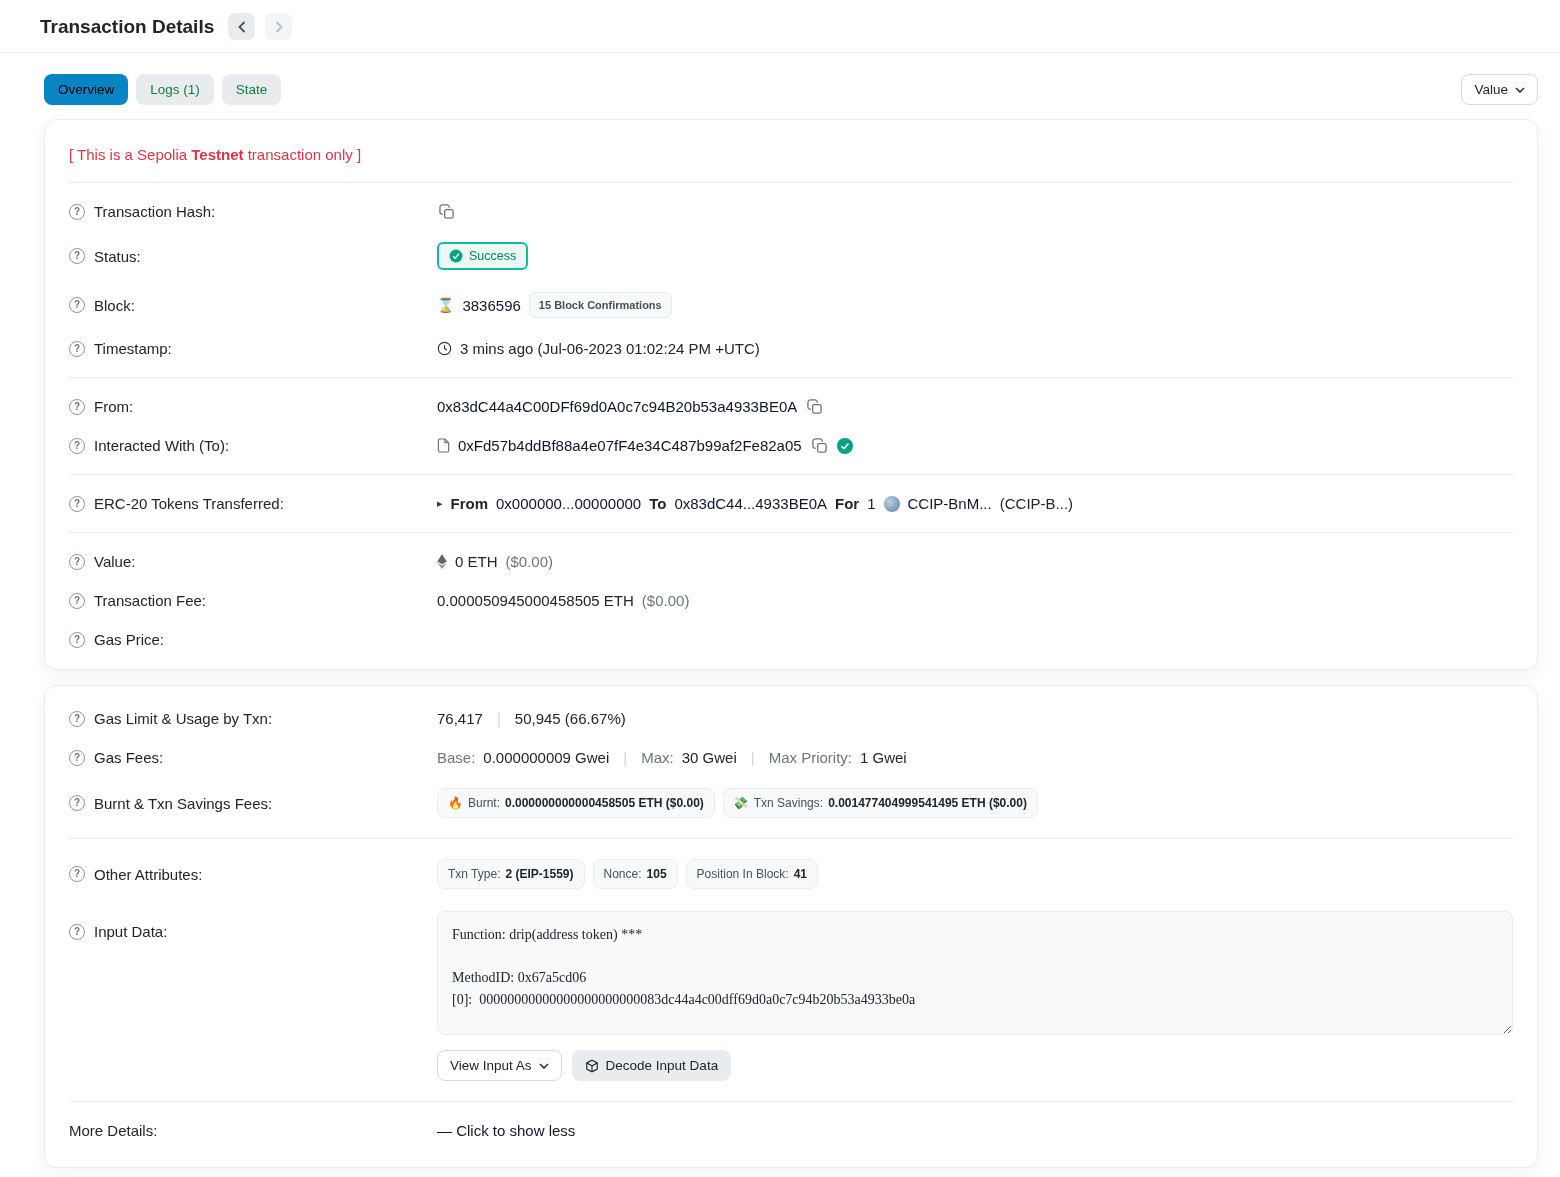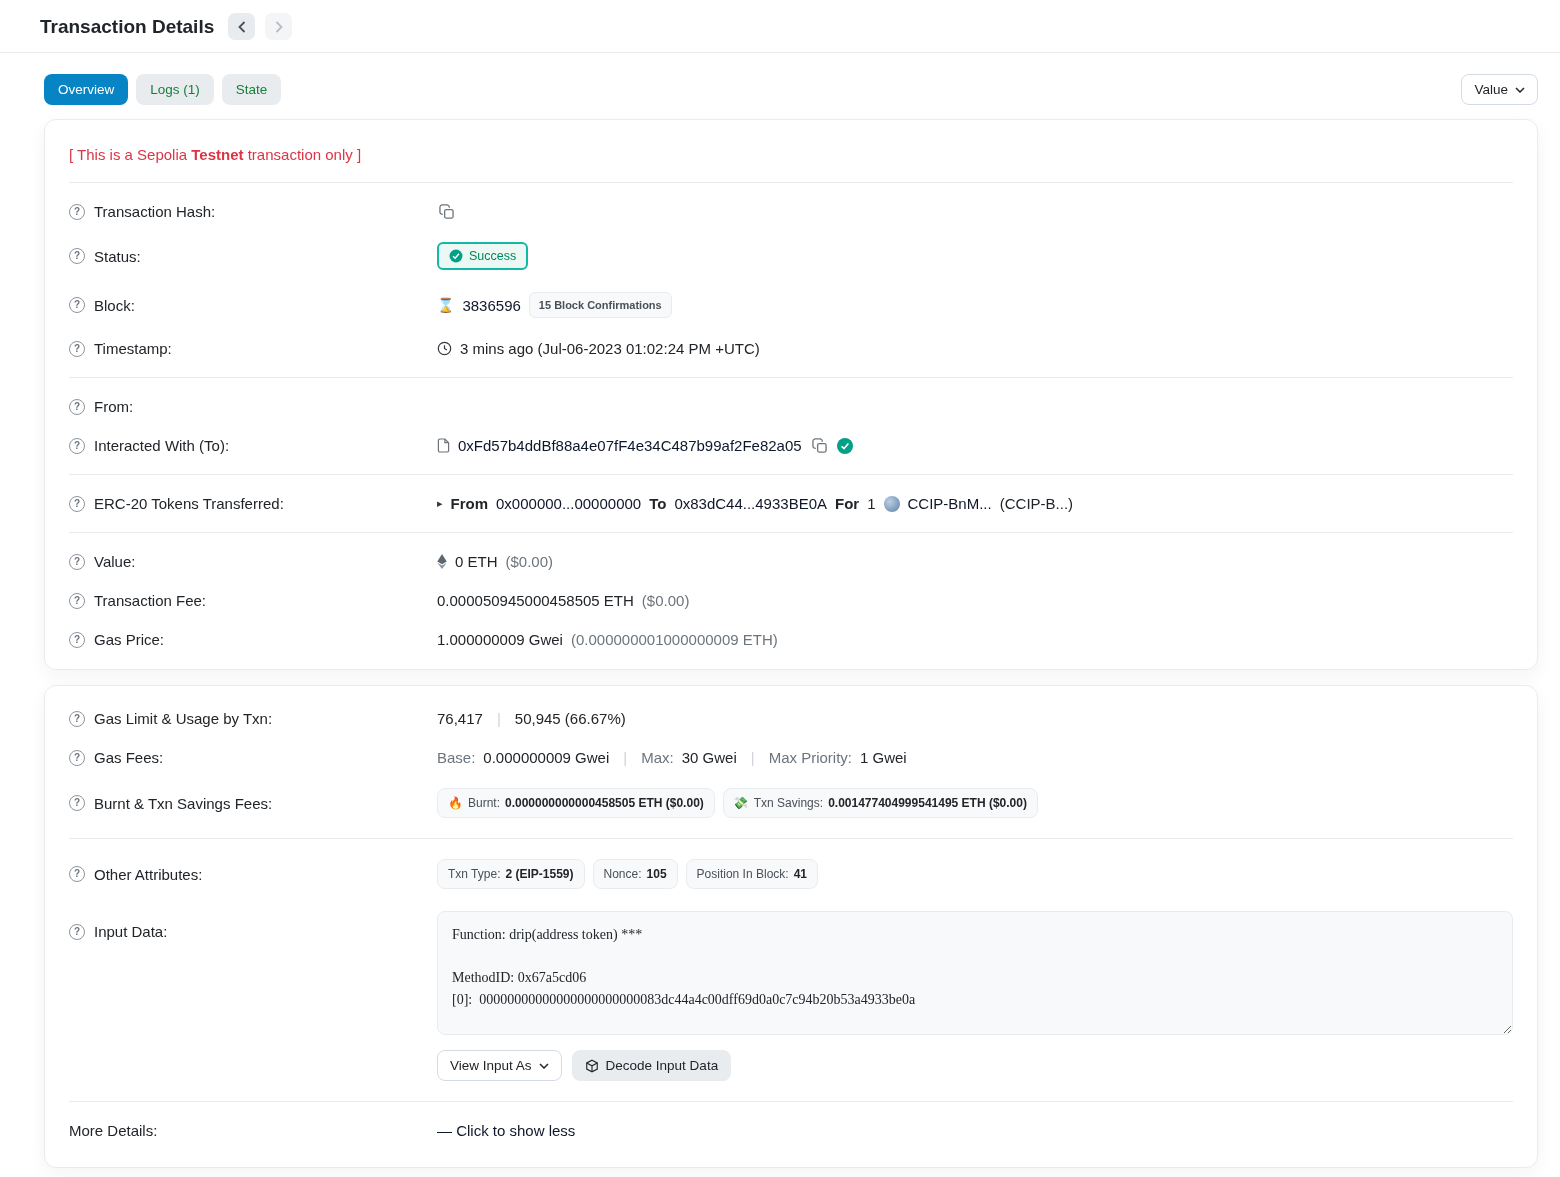--- a/index.html
+++ b/index.html
@@ -33,21 +33,21 @@
     display:flex; align-items:center;
     padding:21px 22px 14px 44px;
   }
   .tab {
     border:none; cursor:pointer; margin-right:8px;
     padding:8px 14px; border-radius:8px;
     font-size:13.5px; font-weight:500;
     background:#e9ecef; color:#15803d;
     font-family:inherit;
   }
-  .tab.active { background:#0784c3; color:#ffffff; }
+  .tab.active { background:#0784c3; color:#000000; }
   .tabs-spacer { flex:1; }
   .more-btn {
     display:inline-flex; align-items:center; gap:7px;
     background:#fff; border:1px solid #d5dbe3; border-radius:8px;
     padding:7px 12px; font-size:13.5px; color:#212529; cursor:pointer;
     font-family:inherit;
   }
 
   
   .content { padding:0 22px 20px 44px; }
@@ -222,20 +222,29 @@
         <span>3 mins ago (Jul-06-2023 01:02:24 PM +UTC)</span>
       </div>
     </div>
 
     <hr class="divider">
 
     <div class="row">
       <div class="row-label">
         <span class="help-icon">?</span>
         <span>From:</span>
+      </div>
+      <div class="row-value">
+        <a>0x83dC44a4C00DFf69d0A0c7c94B20b53a4933BE0A</a>
+        <button class="icon-btn">
+          <svg width="15" height="15" viewBox="0 0 16 16" fill="none" stroke="currentColor" stroke-width="1.4">
+              <rect x="6" y="6" width="9" height="9" rx="1.6"></rect>
+              <path d="M11 4V3.5A2.5 2.5 0 0 0 8.5 1h-5A2.5 2.5 0 0 0 1 3.5v5A2.5 2.5 0 0 0 3.5 11H4"></path>
+            </svg>
+        </button>
       </div>
     </div>
 
     <div class="row">
       <div class="row-label">
         <span class="help-icon">?</span>
         <span>Interacted With (To):</span>
       </div>
       <div class="row-value">
         <svg width="13" height="15" viewBox="0 0 14 16" fill="none" stroke="#6c757d" stroke-width="1.3">
@@ -302,24 +311,20 @@
       <div class="row-value">
         <span>0.000050945000458505 ETH</span>
         <span class="muted">($0.00)</span>
       </div>
     </div>
 
     <div class="row">
       <div class="row-label">
         <span class="help-icon">?</span>
         <span>Gas Price:</span>
-      </div>
-      <div class="row-value">
-        <span>1.000000009 Gwei</span>
-        <span class="muted">(0.000000001000000009 ETH)</span>
       </div>
     </div>
 
   </div>
 
   <div class="card">
 
     <div class="row" style="padding-top:18px">
       <div class="row-label">
         <span class="help-icon">?</span>

